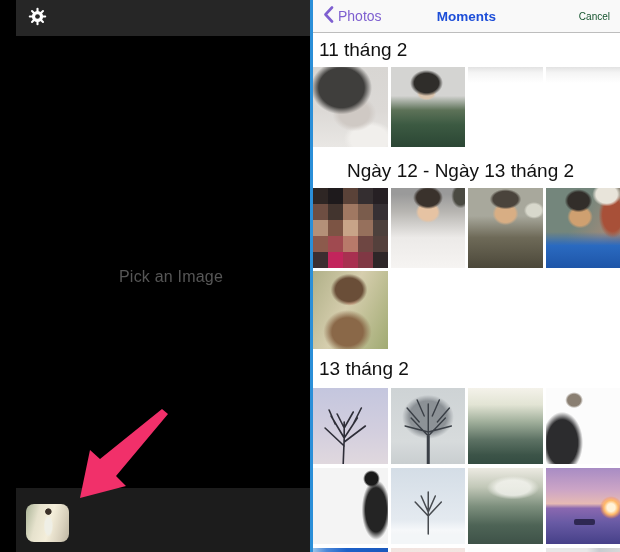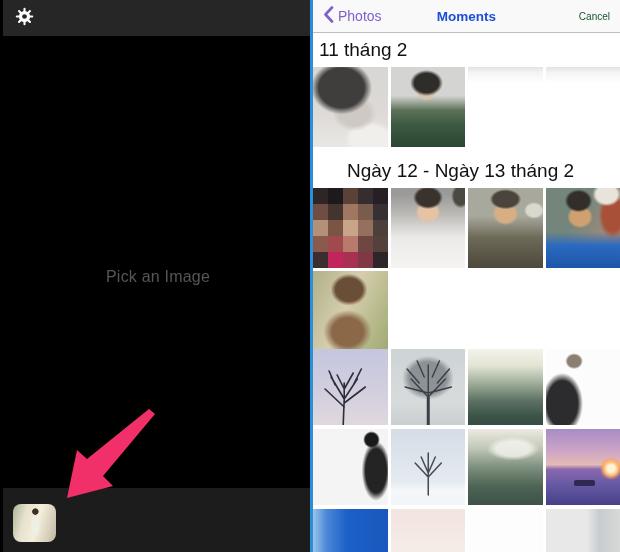--- a/index.html
+++ b/index.html
@@ -1,20 +1,20 @@
 <!DOCTYPE html>
 <html><head>
 <meta charset="utf-8">
 <style>
   html,body{margin:0;padding:0;background:#000;}
   *{box-sizing:border-box;font-family:"Liberation Sans",sans-serif;}
   .stage{position:relative;width:620px;height:552px;overflow:hidden;background:#000;}
 
   
-  .left-panel{position:absolute;left:3px;top:0;width:310px;height:552px;background:#000;display:flex;flex-direction:column;text-decoration:underline;}
+  .left-panel{position:absolute;left:16px;top:0;width:310px;height:552px;background:#000;display:flex;flex-direction:column;text-decoration:underline;}
   .left-topbar{height:36px;background:#262626;display:flex;align-items:center;padding:0 9px;flex:0 0 auto;}
   .gear-btn{width:24px;height:24px;display:flex;align-items:center;justify-content:center;cursor:pointer;background:none;border:none;padding:0;}
   .left-main{flex:1 1 auto;display:flex;align-items:center;justify-content:center;padding-top:30px;}
   .pick-label{color:#565656;font-size:16px;letter-spacing:.2px;}
   .left-bottombar{height:64px;background:#1c1c1c;flex:0 0 auto;display:flex;align-items:center;padding:0 10px;}
   .thumb{width:43px;height:38px;border-radius:8px;overflow:hidden;cursor:pointer;margin-top:6px;
     background:
       radial-gradient(circle 4px at 52% 20%, #3a3028 0 70%, rgba(58,48,40,0) 90%),
       radial-gradient(ellipse 16% 42% at 52% 58%, #efefe6 0 50%, rgba(239,239,230,0) 70%),
       linear-gradient(105deg,#aab497 0%,#e6e2cd 28%,#f4eeda 55%,#d9d1bd 80%,#bdb5a1 100%);}
@@ -196,20 +196,21 @@
       <div class="ph r2c3" title="Man in dark shirt outdoors"></div>
       <div class="ph r2c4" title="Man with glasses in blue shirt"></div>
     </div>
     <div class="row r78">
       <div class="ph r3c1" title="Girl with long brown hair selfie outdoors"></div>
       <div class="cell-empty"></div>
       <div class="cell-empty"></div>
       <div class="cell-empty"></div>
     </div>
 
+    <div class="sec-header h3">13 tháng 2</div>
     <div class="row r76">
       <div class="ph r4c1" title="Bare tree against pale lavender sky">
         <svg viewBox="0 0 74 76" preserveAspectRatio="none">
           <path d="M30 76 L31 50 M31 50 L18 28 M31 50 L44 30 M31 58 L12 40 M31 54 L52 38 M22 36 L16 22 M40 36 L48 20 M31 50 L31 34 M31 40 L24 26 M31 40 L40 24" stroke="#2e2e38" stroke-width="1.6" fill="none" stroke-linecap="round"></path>
         </svg>
       </div>
       <div class="ph r4c2" title="Large bare tree in gray mist">
         <svg viewBox="0 0 74 76" preserveAspectRatio="none">
           <path d="M37 76 L37 48" stroke="#3a3f46" stroke-width="3" fill="none"></path>
           <path d="M37 48 L20 30 M37 48 L54 30 M37 48 L37 16 M37 44 L14 38 M37 44 L60 38 M28 34 L16 20 M46 34 L58 20 M33 28 L26 12 M41 28 L48 12" stroke="#3a3f46" stroke-width="1.4" fill="none" stroke-linecap="round"></path>

